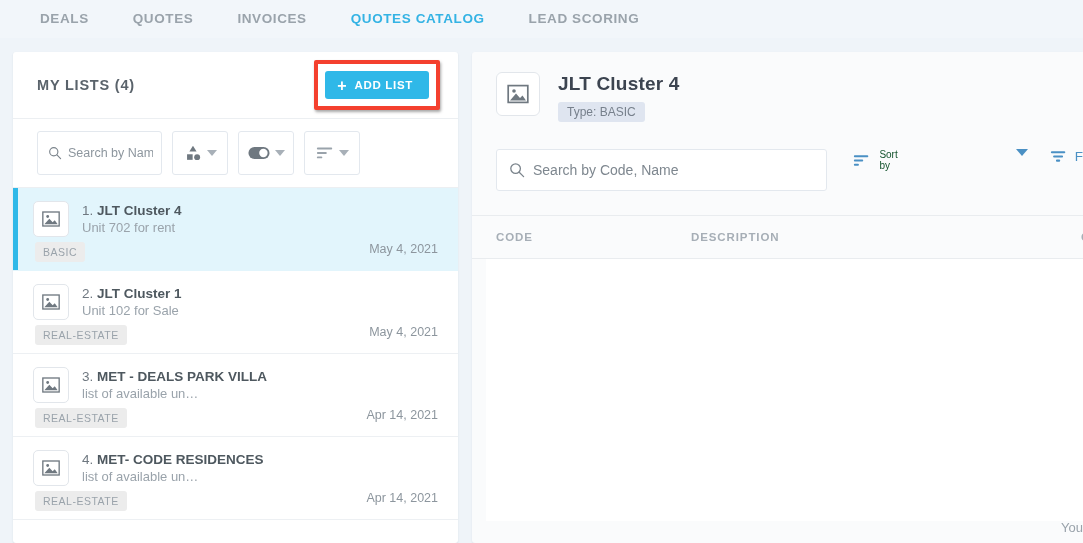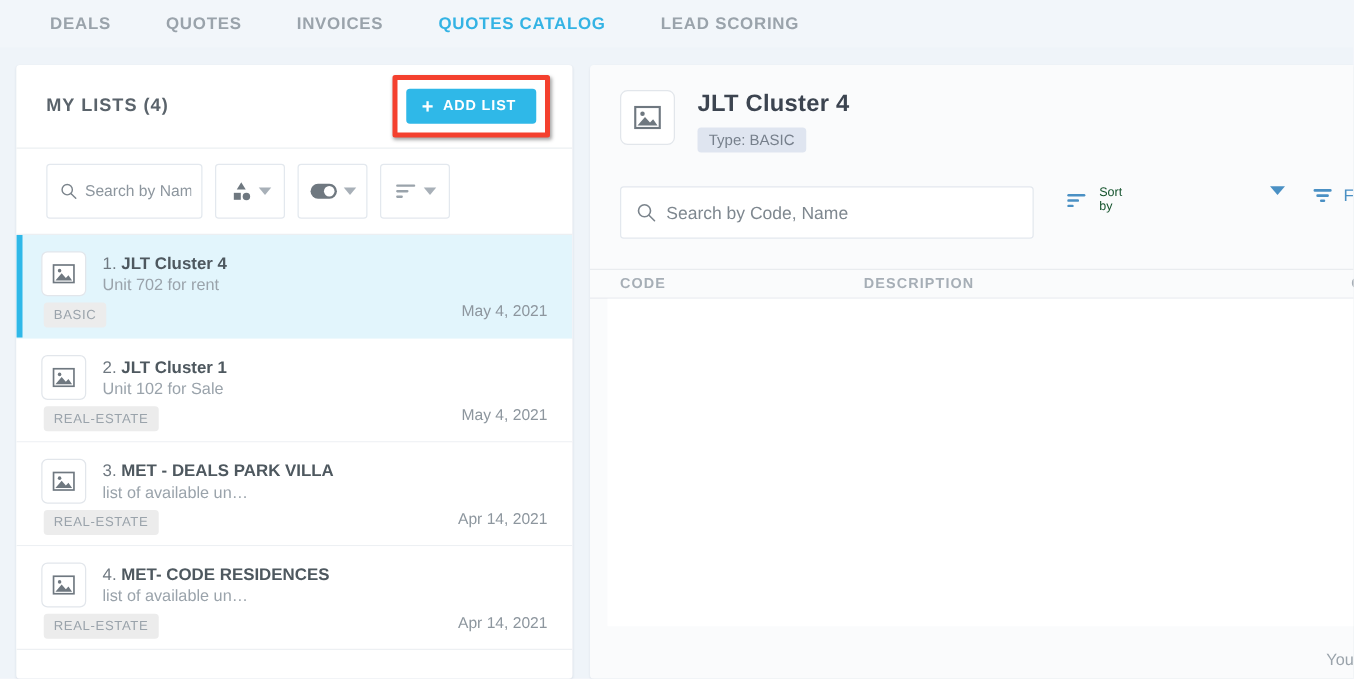--- a/index.html
+++ b/index.html
@@ -326,21 +326,21 @@
   .filterby .lbl {
     font-size: 13.5px;
     color: #4a90c4;
     white-space: nowrap;
   }
 
   .table-head {
     margin-top: 24px;
     border-top: 1px solid #e9ecef;
     border-bottom: 1px solid #e9ecef;
-    height: 24px;
+    height: 44px;
     display: flex;
     align-items: center;
     padding-left: 24px;
     background: #fafbfc;
   }
   .th {
     font-size: 11.5px;
     font-weight: bold;
     letter-spacing: 0.9px;
     color: #a6aeb6;

